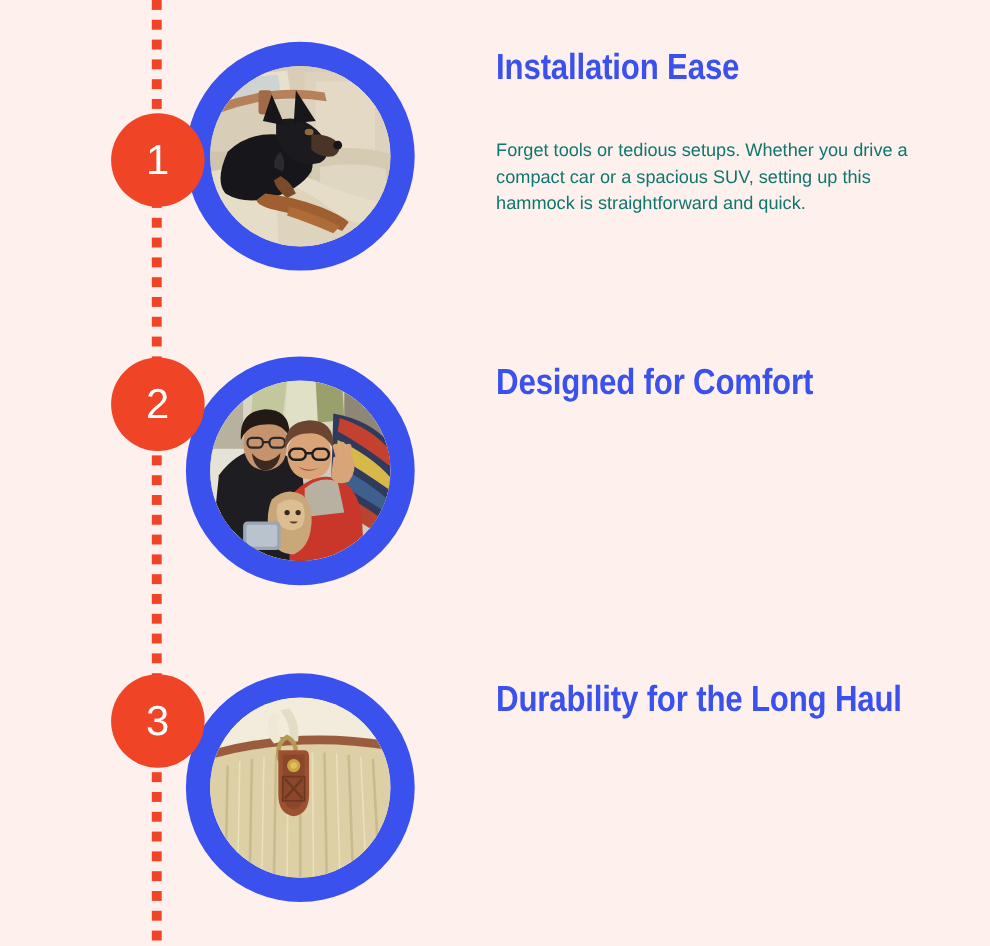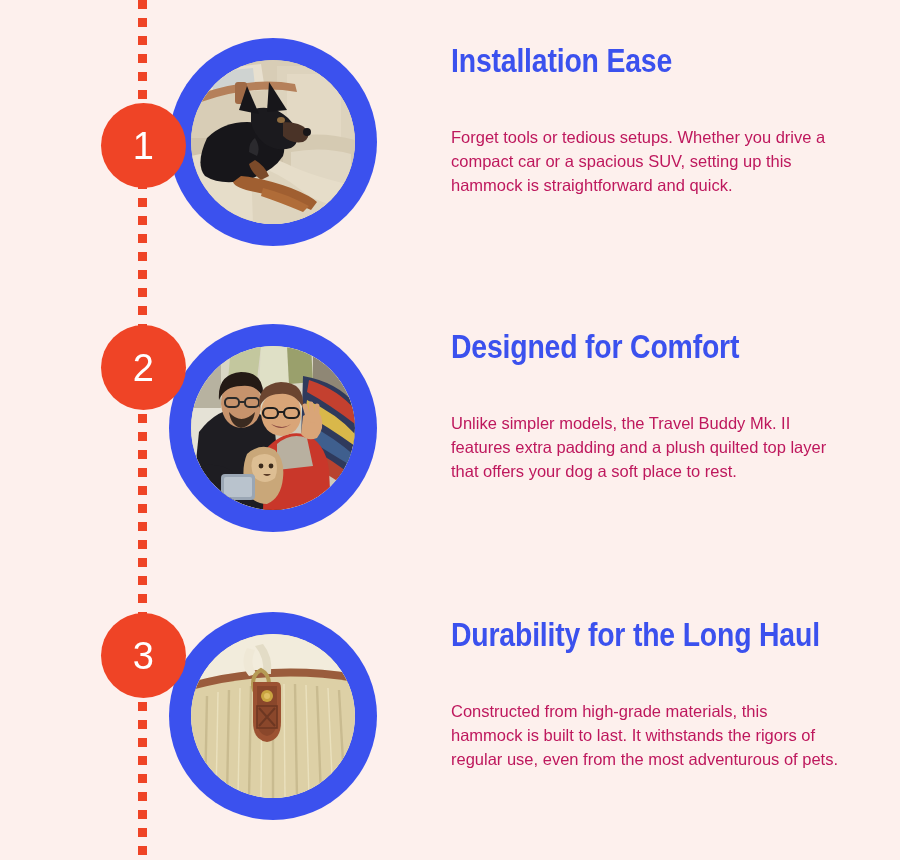--- a/index.html
+++ b/index.html
@@ -108,21 +108,21 @@
     line-height: 1.05;
     margin: 0;
     letter-spacing: -0.2px;
     transform: scaleX(0.86);
     transform-origin: left center;
     white-space: nowrap;
   }
   .step-body {
     margin: 0;
     padding-top: 46px;
-    color: #be185d;
+    color: #0f766e;
     font-family: "Liberation Sans", sans-serif;
     font-size: 16.5px;
     line-height: 1.48;
     width: 396px;
   }
   .step-3 .step-body { width: 392px; }
 </style>
 </head>
 <body>
 
@@ -255,21 +255,20 @@
           <path d="M10 120 Q28 116 42 126 L38 140 Q22 134 8 138 Z" fill="#1e1d22"></path>
           <rect x="30" y="128" width="34" height="26" rx="4" fill="#9aa6b4"></rect>
           <rect x="33" y="131" width="28" height="20" rx="2" fill="#b9c3cd"></rect>
         </g>
       </svg>
     </div>
   </div>
 
   <div class="text-col">
     <h2 class="step-heading">Designed for Comfort</h2>
-    <p class="step-body">Unlike simpler models, the Travel Buddy Mk. II features extra padding and a plush quilted top layer that offers your dog a soft place to rest.</p>
   </div>
 </div>
 
 <div class="step step-3">
 
   <div class="badge">
     <span class="badge-number">3</span>
   </div>
 
   <div class="photo-ring">
@@ -321,15 +320,14 @@
 
           <path d="M68 74 L84 92 M84 74 L68 92" stroke="#6d3722" stroke-width="2"></path>
           <rect x="66" y="72" width="20" height="22" fill="none" stroke="#6d3722" stroke-width="1.6"></rect>
         </g>
       </svg>
     </div>
   </div>
 
   <div class="text-col">
     <h2 class="step-heading">Durability for the Long Haul</h2>
-    <p class="step-body">Constructed from high-grade materials, this hammock is built to last. It withstands the rigors of regular use, even from the most adventurous of pets.</p>
   </div>
 </div>
 
 </body></html>

